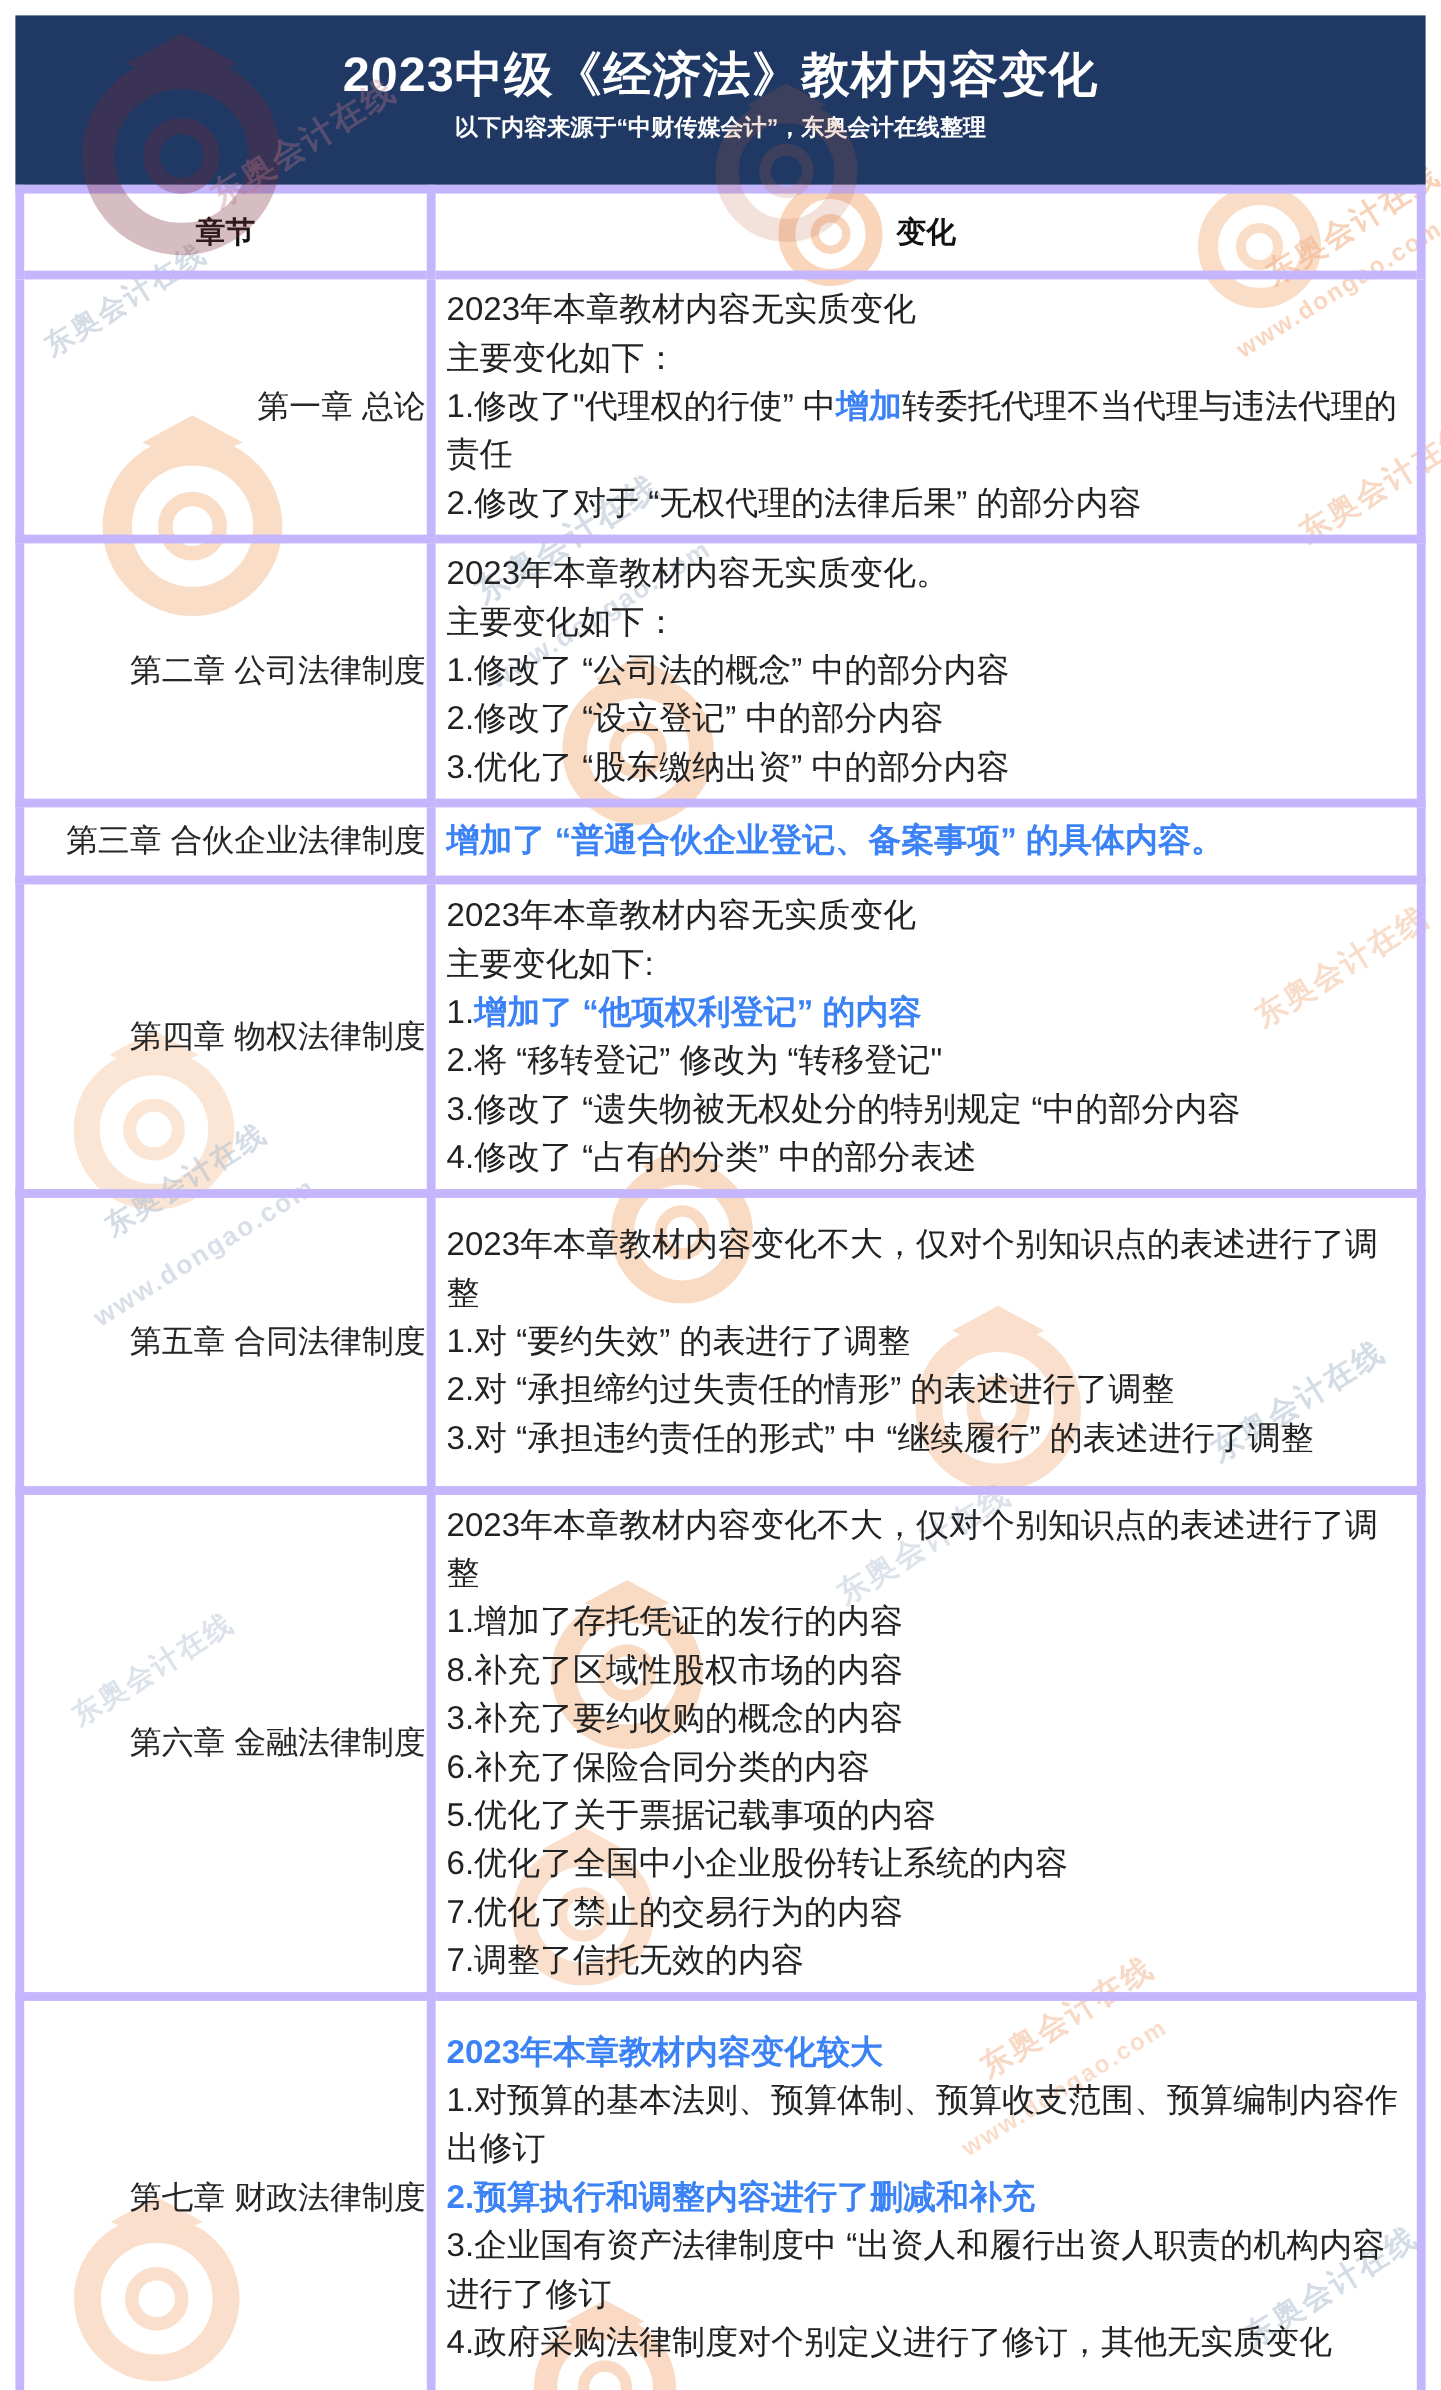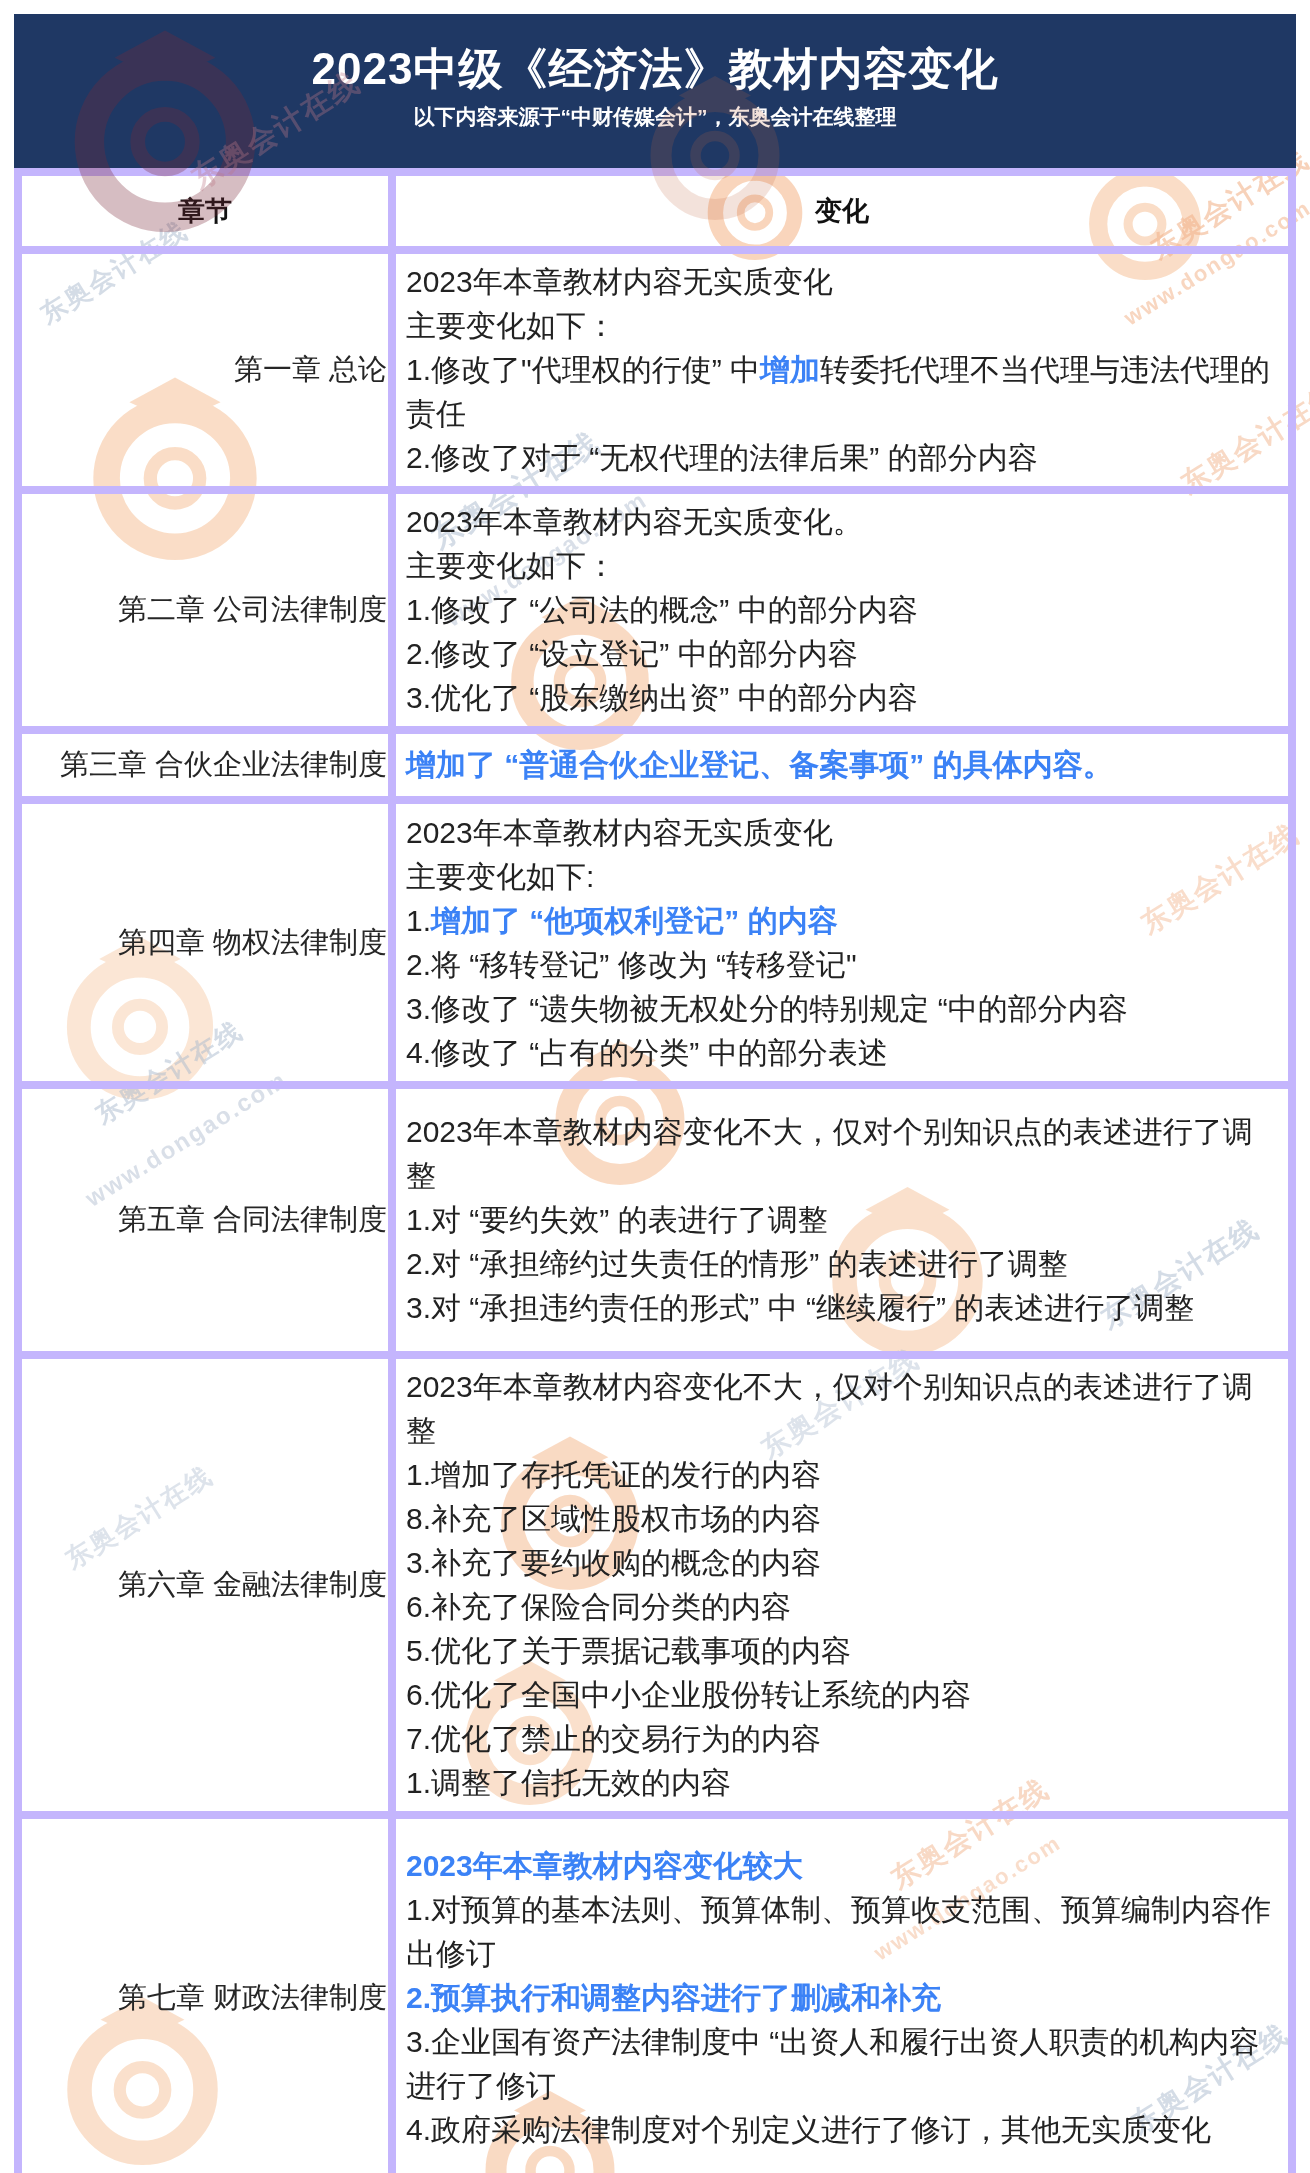--- a/index.html
+++ b/index.html
@@ -169,21 +169,21 @@
             <td class="chapter">第六章 金融法律制度</td>
             <td class="changes">
               <div class="line"><span>2023年本章教材内容变化不大，仅对个别知识点的表述进行了调整</span></div>
               <div class="line"><span>1.增加了存托凭证的发行的内容</span></div>
               <div class="line"><span>8.补充了区域性股权市场的内容</span></div>
               <div class="line"><span>3.补充了要约收购的概念的内容</span></div>
               <div class="line"><span>6.补充了保险合同分类的内容</span></div>
               <div class="line"><span>5.优化了关于票据记载事项的内容</span></div>
               <div class="line"><span>6.优化了全国中小企业股份转让系统的内容</span></div>
               <div class="line"><span>7.优化了禁止的交易行为的内容</span></div>
-              <div class="line"><span>1.调整了信托无效的内容</span></div>
+              <div class="line"><span>7.调整了信托无效的内容</span></div>
             </td>
           </tr>
           <tr style="height: 366px;">
             <td class="chapter">第七章 财政法律制度</td>
             <td class="changes">
               <div class="line"><span class="em">2023年本章教材内容变化较大</span></div>
               <div class="line"><span>1.对预算的基本法则、预算体制、预算收支范围、预算编制内容作出修订</span></div>
               <div class="line"><span class="em">2.预算执行和调整内容进行了删减和补充</span></div>
               <div class="line"><span>3.企业国有资产法律制度中 “出资人和履行出资人职责的机构内容进行了修订</span></div>
               <div class="line"><span>4.政府采购法律制度对个别定义进行了修订，其他无实质变化</span></div>

